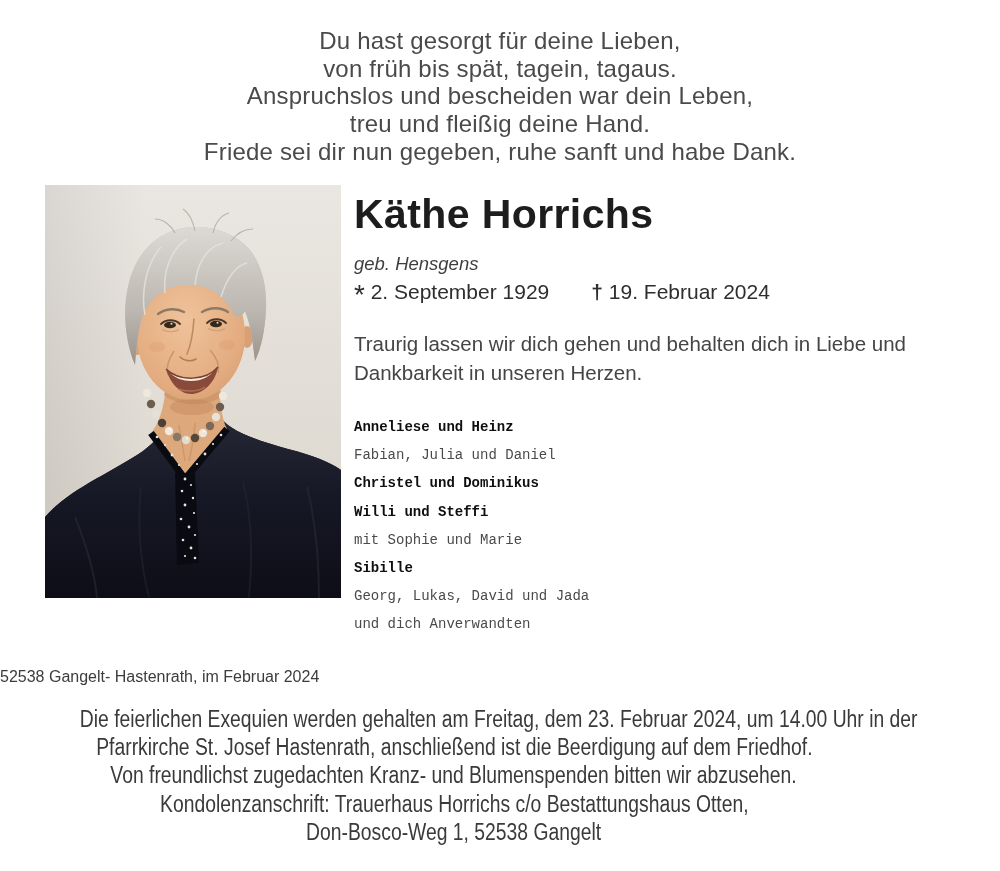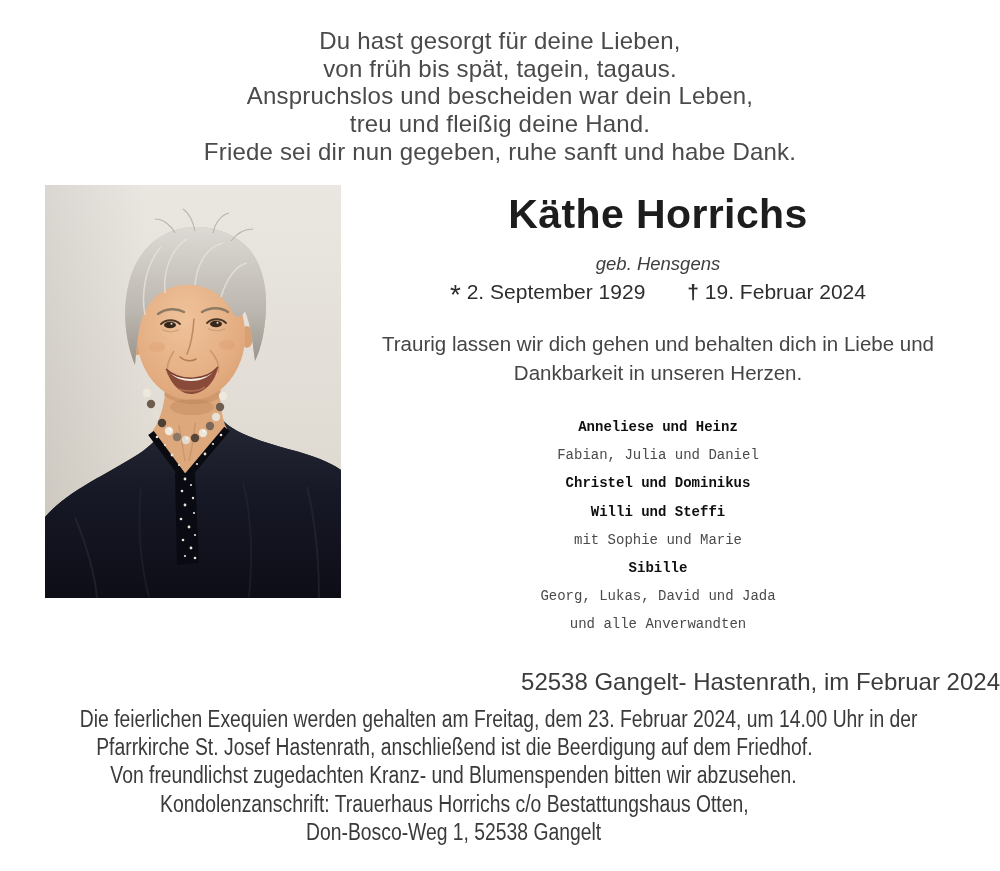--- a/index.html
+++ b/index.html
@@ -5,33 +5,33 @@
   html,body { margin:0; padding:0; background:#ffffff; }
   .page {
     position:relative; width:1000px; height:871px; background:#ffffff;
     font-family:"Liberation Sans","DejaVu Sans",sans-serif; overflow:hidden;
   }
   .poem {
     position:absolute; top:27px; left:0; width:1000px; text-align:center;
     font-size:24px; line-height:27.7px; color:#4a4a4a; letter-spacing:0.2px;
   }
   .photo { position:absolute; left:45px; top:185px; width:296px; height:413px; display:block; }
-  .col { position:absolute; left:362px; width:592px; text-align:center; }
+  .col { position:absolute; left:354px; width:592px; text-align:left; }
   .name { top:191px; font-size:41px; font-weight:bold; color:#1d1d1d; letter-spacing:0.4px; }
   .maiden { top:253px; font-size:18.5px; color:#3e3e3e;font-style:italic; }
   .dates { top:280px; font-size:21px; color:#2e2e2e; }
   .birth-part { margin-right:42px;margin-top:8px; }
   .star { font-size:1.32em; vertical-align:-0.17em; line-height:0; display:inline-block; }
   .dagger { font-weight:bold; }
   .farewell { top:329px; font-size:20.5px; line-height:29px; color:#454545; }
   .family { top:413px; font-size:14px; line-height:28.2px; color:#4a4a4a;font-family:Liberation Mono, monospace; }
   .fam.bold { font-weight:bold; color:#0f0f0f; }
   .place {
-    position:absolute; top:668px; left:0; width:1000px; text-align:right;
-    font-size:24px; color:#3c3c3c;
+    position:absolute; top:668px; left:0; width:1000px; text-align:left;
+    font-size:16px; color:#3c3c3c;
   }
   .funeral {
     position:absolute; top:706px; left:0; width:908px; text-align:center; color:#3a3a3a;
   }
   .f-line { height:28.2px; }
   .cond {
     display:inline-block; font-size:23px; white-space:nowrap;
     transform:scaleX(0.84); transform-origin:50% 50%;
   }
 </style>
@@ -209,21 +209,21 @@
   </div>
 
   <div class="col family">
     <div class="fam bold">Anneliese und Heinz</div>
     <div class="fam">Fabian, Julia und Daniel</div>
     <div class="fam bold">Christel und Dominikus</div>
     <div class="fam bold">Willi und Steffi</div>
     <div class="fam">mit Sophie und Marie</div>
     <div class="fam bold">Sibille</div>
     <div class="fam">Georg, Lukas, David und Jada</div>
-    <div class="fam">und alle Anverwandten</div>
+    <div class="fam">und dich Anverwandten</div>
   </div>
 
   <div class="place">52538 Gangelt- Hastenrath, im Februar 2024</div>
 
   <div class="funeral">
     <div class="f-line"><span class="cond">Die feierlichen Exequien werden gehalten am Freitag, dem 23. Februar 2024, um 14.00 Uhr in der</span></div>
     <div class="f-line"><span class="cond">Pfarrkirche St. Josef Hastenrath, anschließend ist die Beerdigung auf dem Friedhof.</span></div>
     <div class="f-line"><span class="cond">Von freundlichst zugedachten Kranz- und Blumenspenden bitten wir abzusehen.</span></div>
     <div class="f-line"><span class="cond">Kondolenzanschrift: Trauerhaus Horrichs c/o Bestattungshaus Otten,</span></div>
     <div class="f-line"><span class="cond">Don-Bosco-Weg 1, 52538 Gangelt</span></div>

